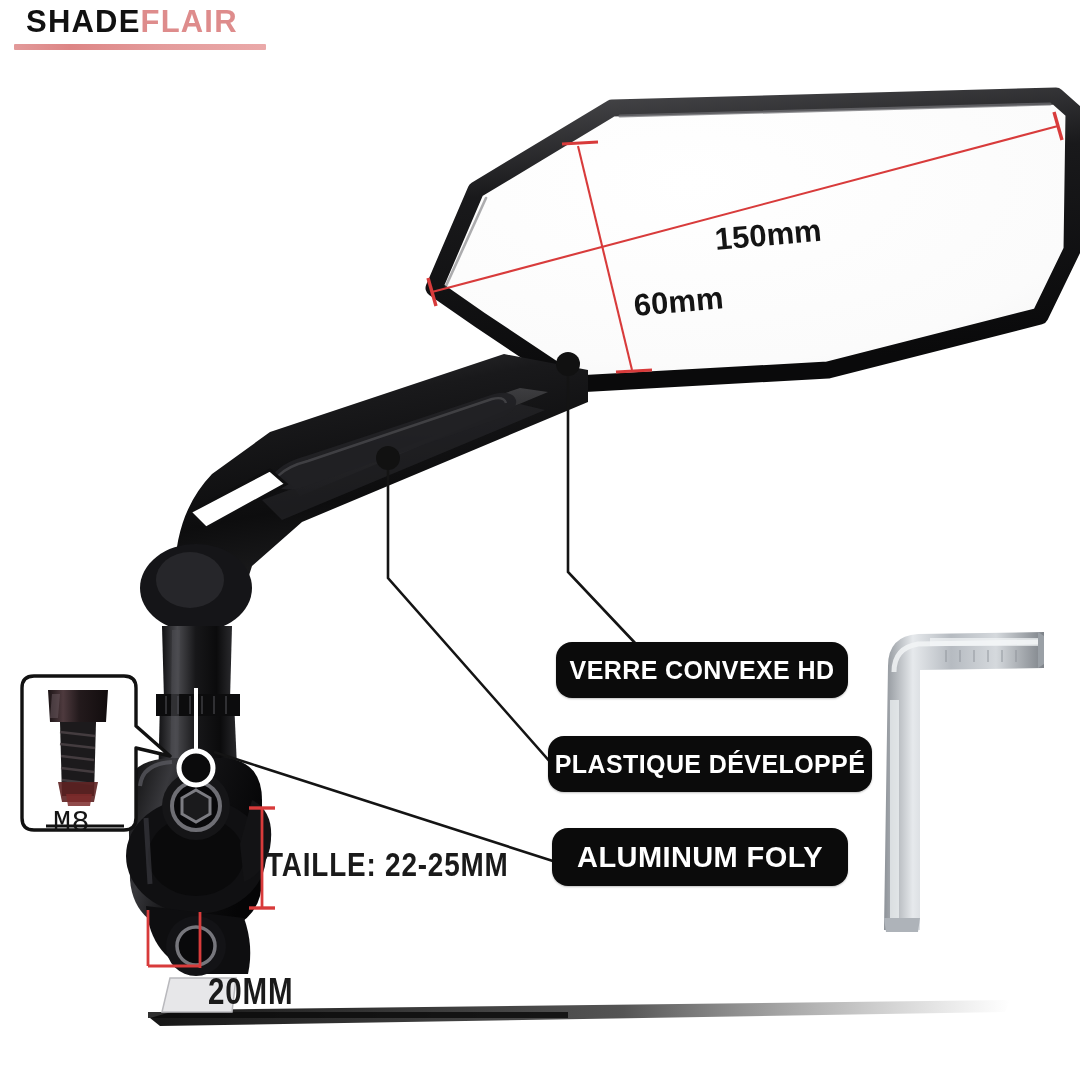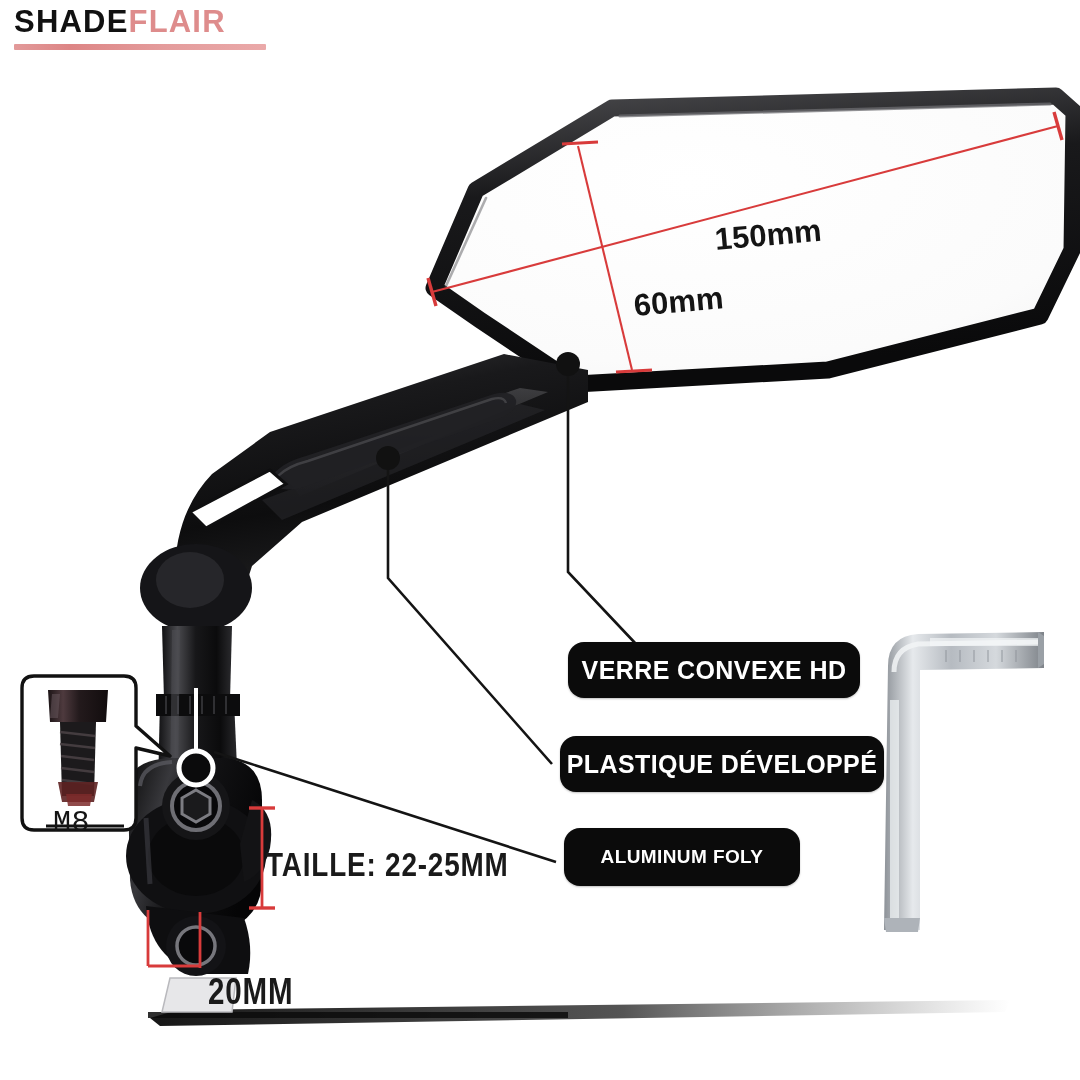--- a/index.html
+++ b/index.html
@@ -4,39 +4,39 @@
 <style>
   html,body{margin:0;padding:0;background:#ffffff;}
   body{
     width:1080px;height:1080px;overflow:hidden;position:relative;
     font-family:"Liberation Sans","DejaVu Sans",sans-serif;
     -webkit-font-smoothing:antialiased;
   }
   .stage{position:absolute;inset:0;width:1080px;height:1080px;background:#fff;}
 
   
-  .brand{position:absolute;left:14px;top:6px;font-size:31px;font-weight:800;
+  .brand{position:absolute;left:26px;top:6px;font-size:31px;font-weight:800;
     letter-spacing:1.2px;line-height:1;white-space:nowrap;}
   .brand .b1{color:#111111;}
   .brand .b2{color:#de8c8c;}
   .brand-rule{position:absolute;left:14px;top:44px;width:252px;height:6px;
     background:linear-gradient(90deg,#e29a9a 0%,#dd8585 22%,#e49c9c 60%,#eaa9a9 100%);
     border-radius:1px;}
 
   
   .art{position:absolute;left:0;top:0;width:1080px;height:1080px;pointer-events:none;}
 
   
   .badge{position:absolute;background:#0b0b0b;color:#ffffff;border-radius:16px;
     display:flex;align-items:center;justify-content:center;
     font-weight:700;letter-spacing:0.4px;white-space:nowrap;
-    box-shadow:0 1px 2px rgba(0,0,0,.25);margin-left:12px;}
+    box-shadow:0 1px 2px rgba(0,0,0,.25);}
   #badge-verre{left:556px;top:642px;width:292px;height:56px;font-size:25px;}
   #badge-plastique{left:548px;top:736px;width:324px;height:56px;font-size:25px;text-align:right;}
-  #badge-aluminum{left:552px;top:828px;width:236px;height:58px;font-size:19px;}
+  #badge-aluminum{left:552px;top:828px;width:296px;height:58px;font-size:29px;}
 
   
   .dimtext{position:absolute;color:#141414;font-weight:700;white-space:nowrap;}
   #dim-150{left:715px;top:222px;font-size:31px;transform:rotate(-5deg);
     transform-origin:left center;}
   #dim-60{left:634px;top:288px;font-size:31px;transform:rotate(-5deg);
     transform-origin:left center;}
 
   .dimtext-cond{position:absolute;color:#1a1a1a;font-weight:700;white-space:nowrap;
     font-family:"Liberation Sans Narrow","Liberation Sans",sans-serif;

